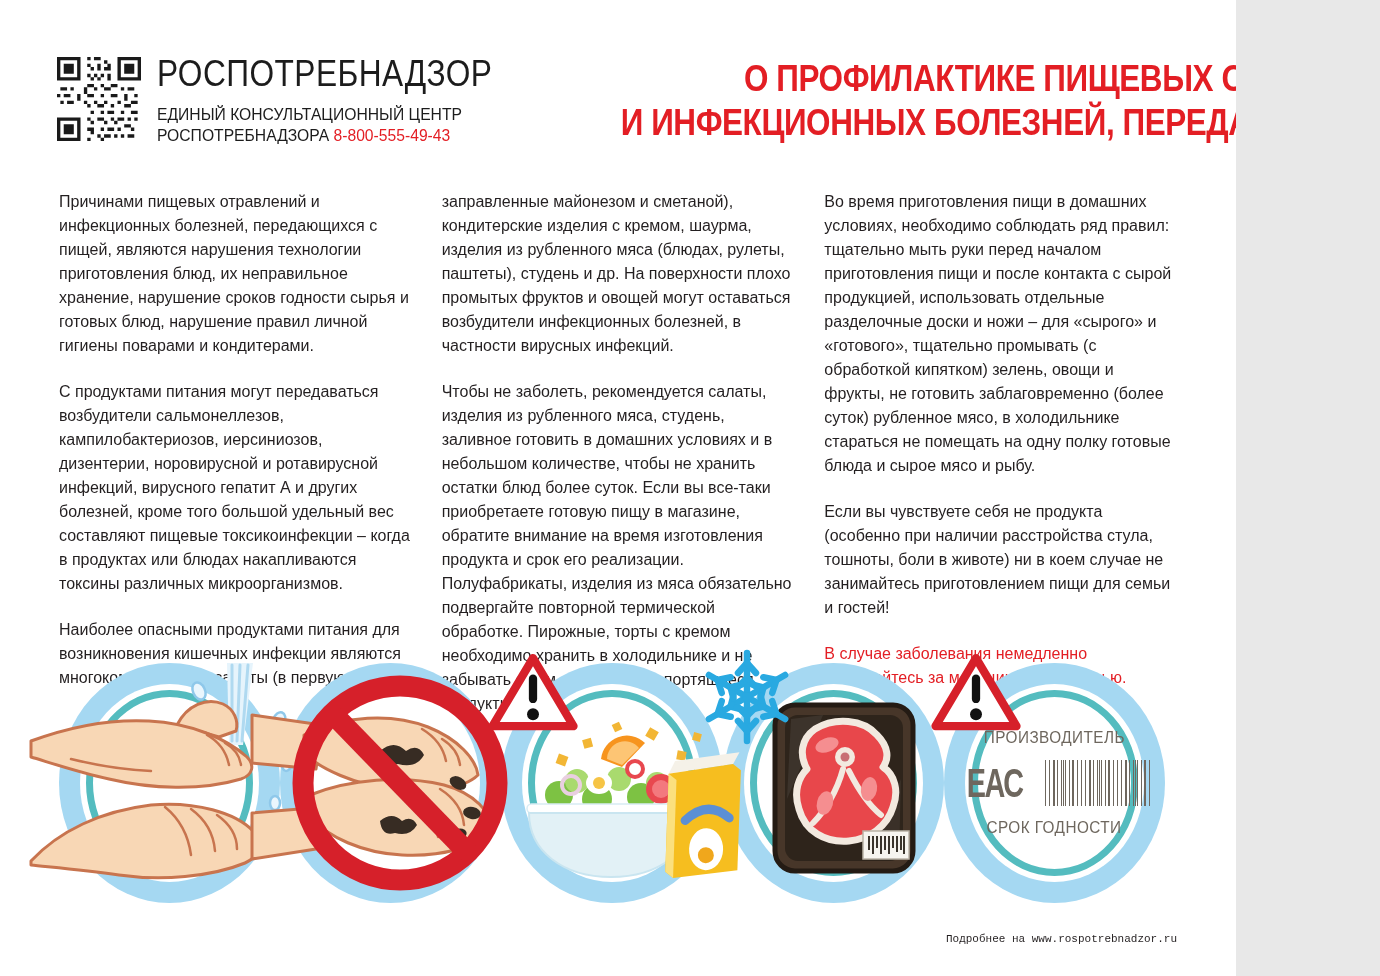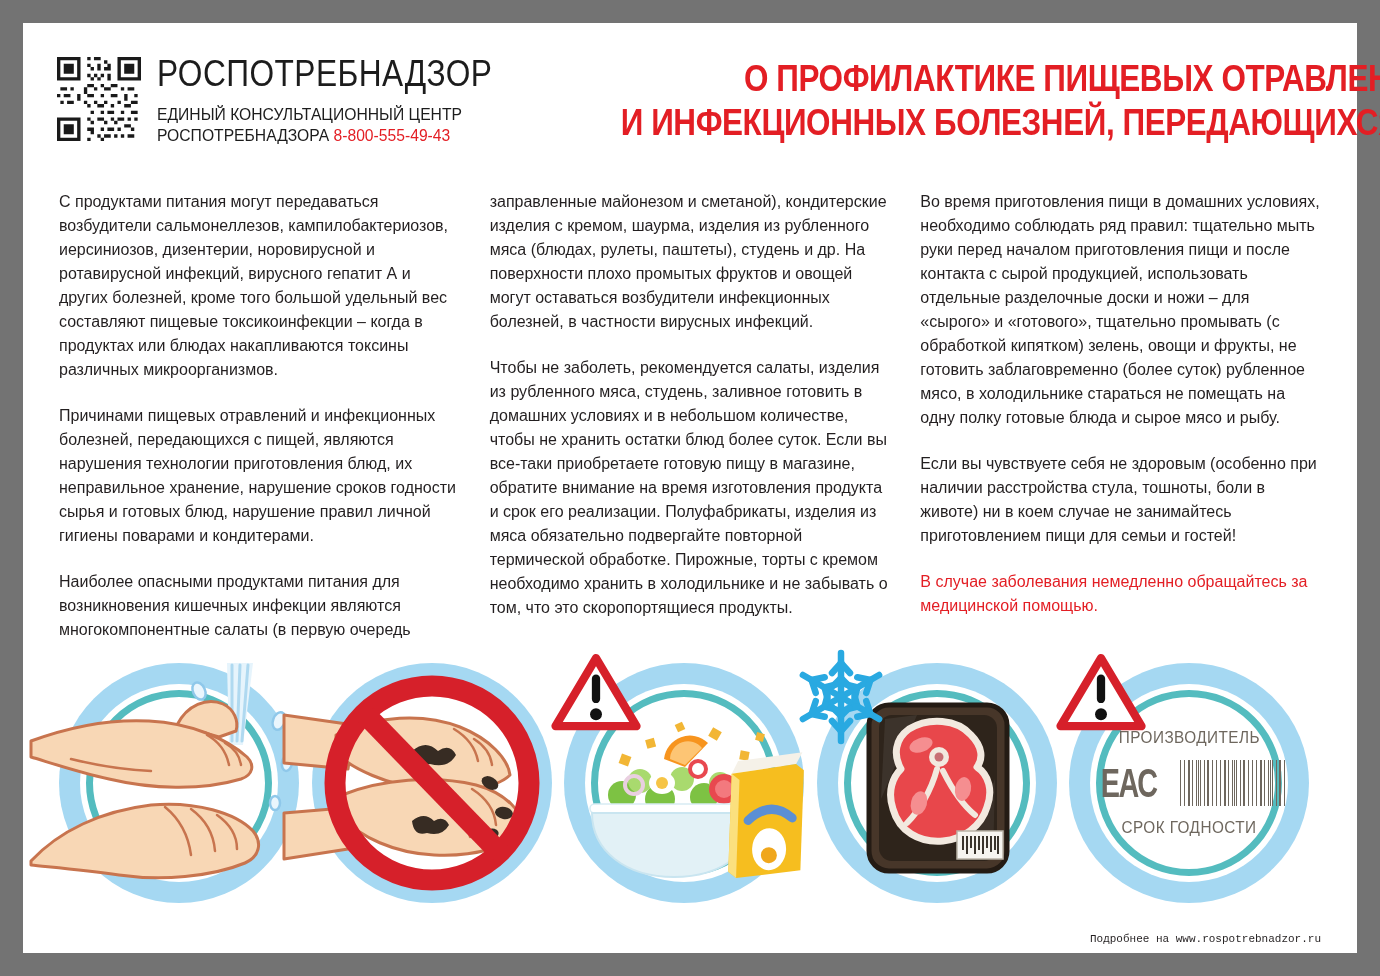--- a/index.html
+++ b/index.html
@@ -1,17 +1,17 @@
 <!DOCTYPE html>
 <html><head>
 <meta charset="utf-8">
 <style>
   html,body{margin:0;padding:0;}
   body{font-family:"Liberation Sans", sans-serif; background:#e8e8e8;}
-  .page{position:relative; width:1380px; height:976px; background:#737373; overflow:hidden;}
+  .page{position:relative; width:1236px; height:976px; background:#ffffff; overflow:hidden;}
   .sheet{position:absolute; inset:23px; background:#ffffff;}
 
   
   .header{display:flex; align-items:flex-start; padding:30px 34px 0 34px;}
   .brand-group{display:flex; gap:16px; align-items:center;}
   .qr{width:84px; height:84px; flex:0 0 auto;}
   .brand-text{display:flex; flex-direction:column; justify-content:center;}
   .brand-name{font-size:36px; color:#1c1c1c; letter-spacing:.5px; transform:scaleX(.88); transform-origin:left center; white-space:nowrap; margin-bottom:9px;}
   .brand-sub{font-size:16.5px; color:#1c1c1c; line-height:1.25; transform:scaleX(.95); transform-origin:left center; white-space:nowrap;}
   .brand-sub .phone{color:#E31E24;}
@@ -78,31 +78,31 @@
       </div>
       <div class="title-group">
         <span class="title-line">О ПРОФИЛАКТИКЕ ПИЩЕВЫХ ОТРАВЛЕНИЙ</span><br>
         <span class="title-line">И ИНФЕКЦИОННЫХ БОЛЕЗНЕЙ, ПЕРЕДАЮЩИХСЯ С ПИЩЕЙ</span>
       </div>
     </div>
 
 
     <div class="columns">
       <div class="col">
+        <p>Причинами пищевых отравлений и инфекционных болезней, передающихся с пищей, являются нарушения технологии приготовления блюд, их неправильное хранение, нарушение сроков годности сырья и готовых блюд, нарушение правил личной гигиены поварами и кондитерами.</p>
         <p>С продуктами питания могут передаваться возбудители сальмонеллезов, кампилобактериозов, иерсиниозов, дизентерии, норовирусной и ротавирусной инфекций, вирусного гепатит А и других болезней, кроме того большой удельный вес составляют пищевые токсикоинфекции – когда в продуктах или блюдах накапливаются токсины различных микроорганизмов.</p>
-        <p>Причинами пищевых отравлений и инфекционных болезней, передающихся с пищей, являются нарушения технологии приготовления блюд, их неправильное хранение, нарушение сроков годности сырья и готовых блюд, нарушение правил личной гигиены поварами и кондитерами.</p>
         <p>Наиболее опасными продуктами питания для возникновения кишечных инфекции являются многокомпонентные салаты (в первую очередь</p>
       </div>
       <div class="col">
         <p>заправленные майонезом и сметаной), кондитерские изделия с кремом, шаурма, изделия из рубленного мяса (блюдах, рулеты, паштеты), студень и др. На поверхности плохо промытых фруктов и овощей могут оставаться возбудители инфекционных болезней, в частности вирусных инфекций.</p>
         <p>Чтобы не заболеть, рекомендуется салаты, изделия из рубленного мяса, студень, заливное готовить в домашних условиях и в небольшом количестве, чтобы не хранить остатки блюд более суток. Если вы все-таки приобретаете готовую пищу в магазине, обратите внимание на время изготовления продукта и срок его реализации. Полуфабрикаты, изделия из мяса обязательно подвергайте повторной термической обработке. Пирожные, торты с кремом необходимо хранить в холодильнике и не забывать о том, что это скоропортящиеся продукты.</p>
       </div>
       <div class="col">
         <p>Во время приготовления пищи в домашних условиях, необходимо соблюдать ряд правил: тщательно мыть руки перед началом приготовления пищи и после контакта с сырой продукцией, использовать отдельные разделочные доски и ножи – для «сырого» и «готового», тщательно промывать (с обработкой кипятком) зелень, овощи и фрукты, не готовить заблаговременно (более суток) рубленное мясо, в холодильнике стараться не помещать на одну полку готовые блюда и сырое мясо и рыбу.</p>
-        <p>Если вы чувствуете себя не здоровым (особенно при наличии расстройства стула, тошноты, боли в животе) ни в коем случае не занимайтесь приготовлением пищи для семьи и гостей!</p>
+        <p>Если вы чувствуете себя не продукта (особенно при наличии расстройства стула, тошноты, боли в животе) ни в коем случае не занимайтесь приготовлением пищи для семьи и гостей!</p>
         <p class="red">В случае заболевания немедленно обращайтесь за медицинской помощью.</p>
       </div>
     </div>
 
     <div class="icons-row">
 
       <div class="tile">
         <div class="ring-outer"></div>
         <div class="ring-white"></div>
         <div class="ring-teal"></div>

